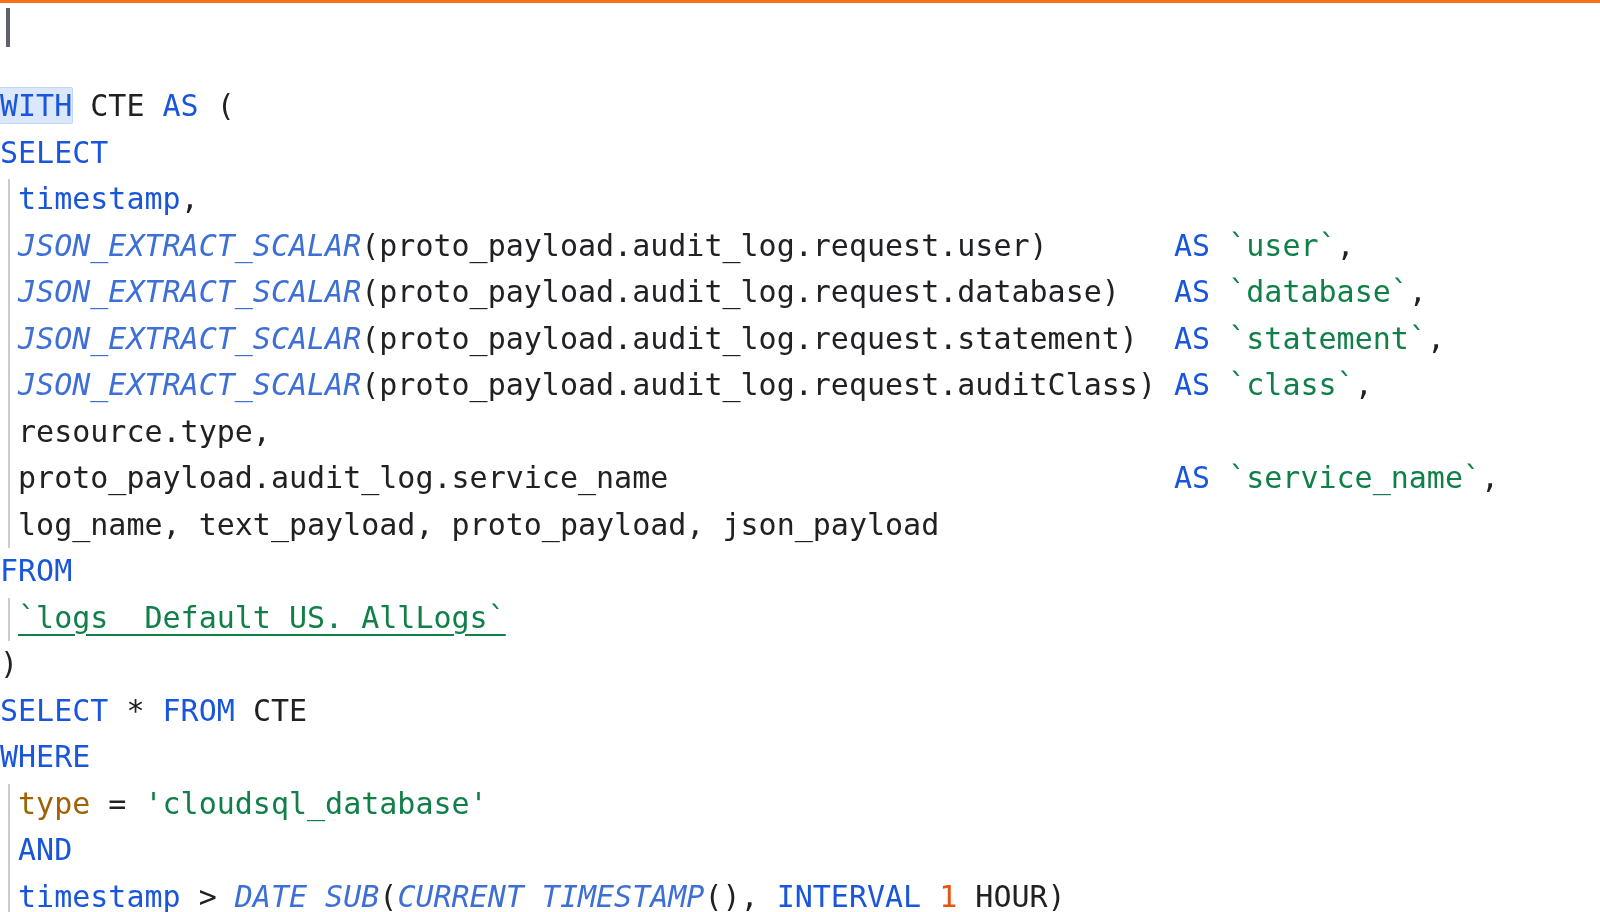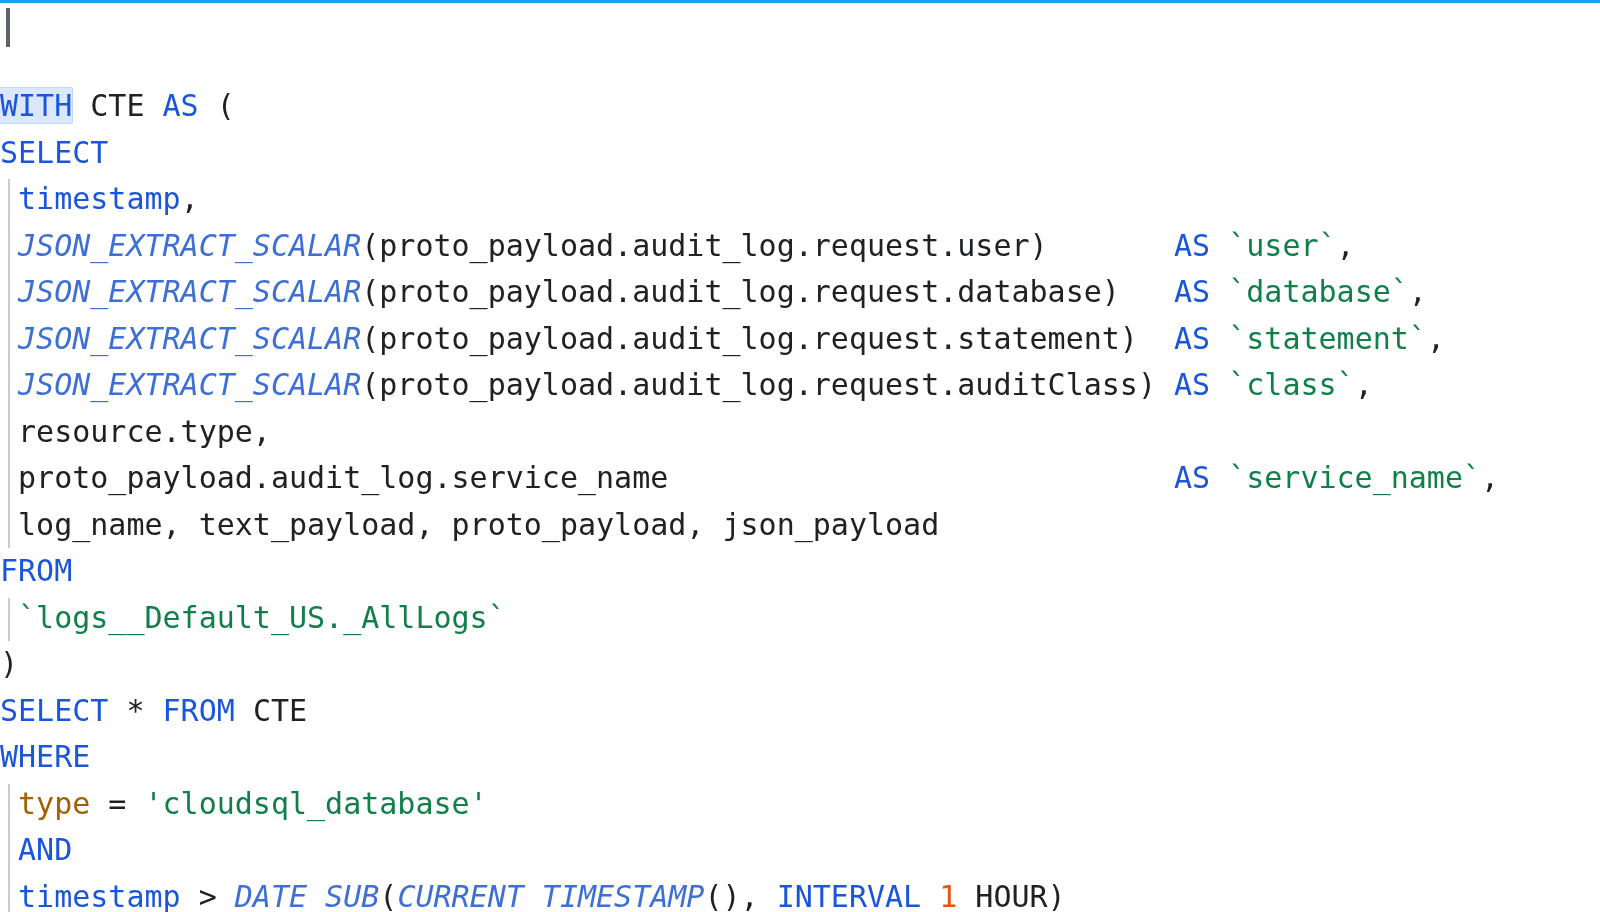--- a/index.html
+++ b/index.html
@@ -14,21 +14,21 @@
     overflow: hidden;
     font-family: "DejaVu Sans Mono", "Liberation Mono", monospace;
   }
 
   #editor {
     position: relative;
     width: 1600px;
     height: 912px;
     background: #ffffff;
     box-sizing: border-box;
-    border-top: 3px solid #0ea5e9;
+    border-top: 3px solid #f97316;
     overflow: hidden;
   }
 
   .code-area {
     position: relative;
     padding-top: 4px;
     white-space: pre;
   }
 
   .line {
@@ -56,21 +56,21 @@
     height: 43.5px;
   }
 
   .tok { white-space: pre; }
 
   
   .kw      { color: #1a56db; }   
   .fn      { color: #3d6fd6; font-style: italic; }   
   .plain   { color: #202124; }   
   .str     { color: #107f48; }   
-  .tbl     { color: #107f48; text-underline-offset: 6px; text-decoration-thickness: 2px; text-align: right; }
+  .tbl     { color: #107f48; text-decoration: underline; text-underline-offset: 6px; text-decoration-thickness: 2px; text-align: right; }
   .num     { color: #e8540f; }   
   .col     { color: #a16207; }   
 
   
   .caret {
     position: absolute;
     left: 6px;
     top: 5px;
     width: 4px;
     height: 39px;

